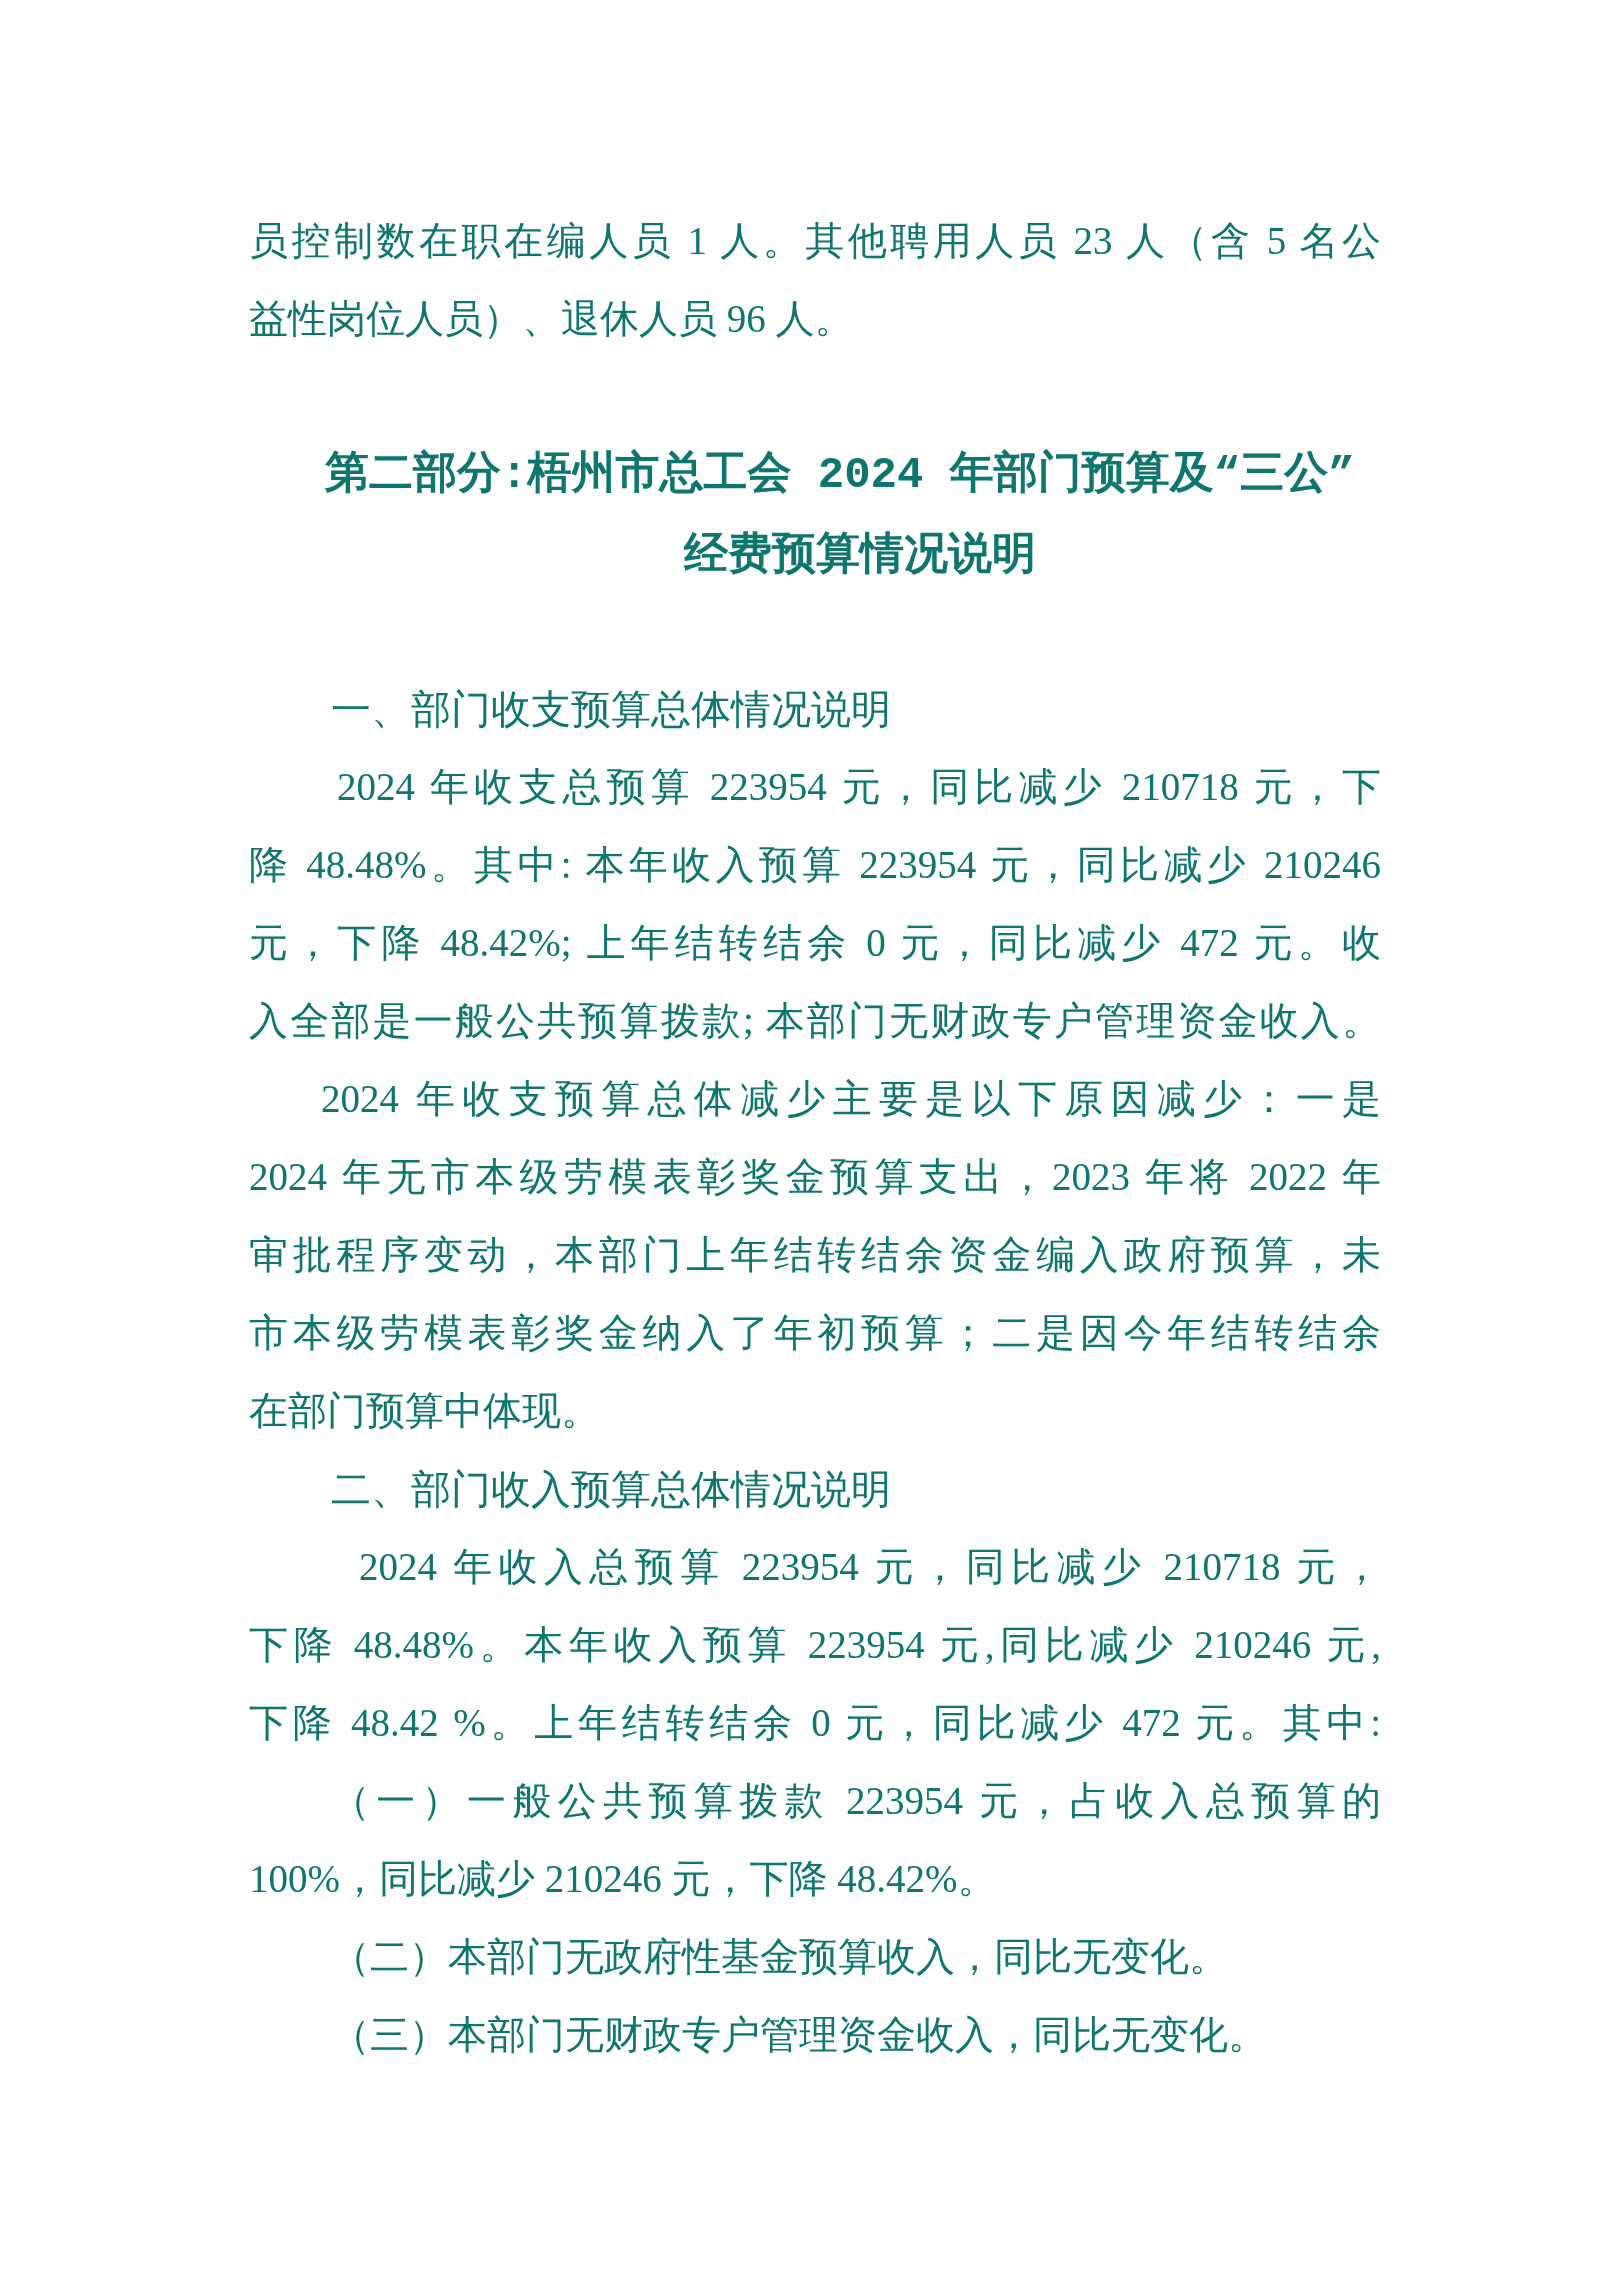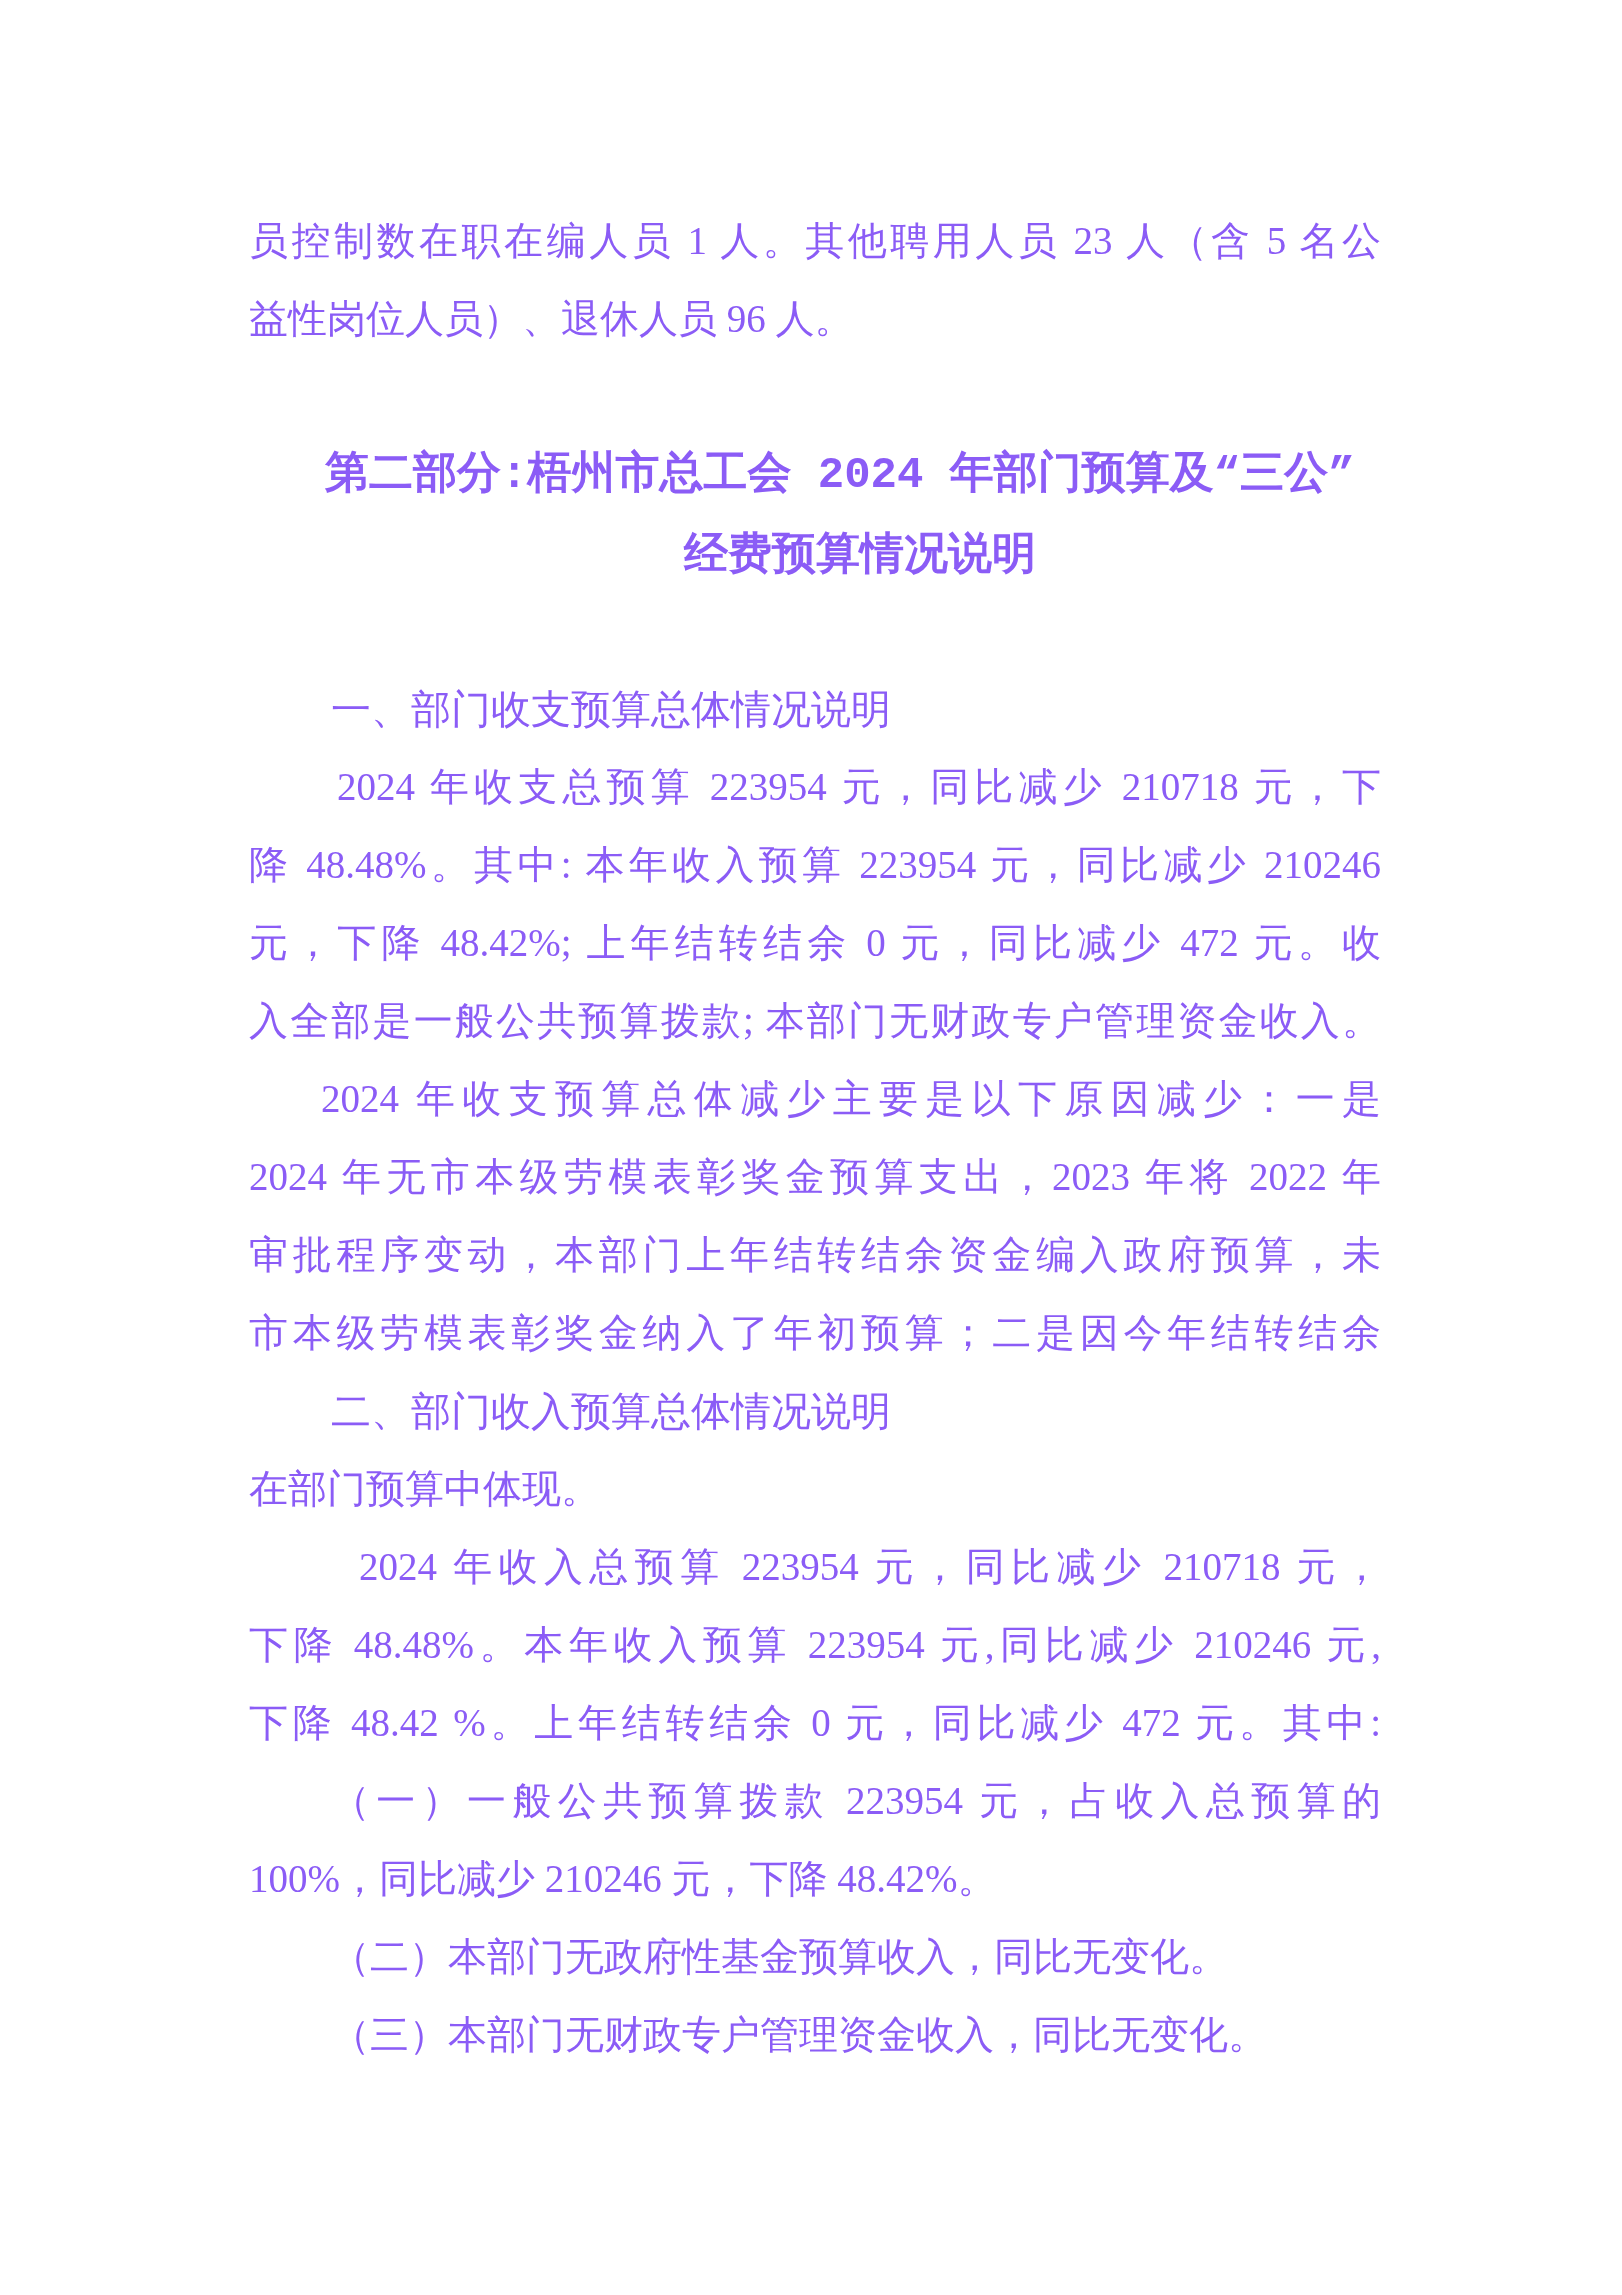--- a/index.html
+++ b/index.html
@@ -1,20 +1,20 @@
 <!DOCTYPE html>
 <html style="font-size:12px"><head>
 <meta charset="utf-8">
 <style>
   html,body{margin:0;padding:0;background:#888;}
   .page{
     position:relative;
     width:1622px;height:2295px;
     background:#ffffff;
-    color:#8b5cf6;
+    color:#0f766e;
     font-family:"Liberation Serif","DejaVu Serif",serif;
     overflow:hidden;
   }
   .col{
     position:absolute;
     left:249px;top:202px;
     width:1132px;
   }
   .ln{
     height:78px;
@@ -66,23 +66,23 @@
 
     <div class="ln j i-p1">2024 年收支总预算 223954 元，同比减少 210718 元，下</div>
     <div class="ln j">降 48.48%。其中: 本年收入预算 223954 元，同比减少 210246</div>
     <div class="ln j">元，下降 48.42%; 上年结转结余 0 元，同比减少 472 元。收</div>
     <div class="ln j">入全部是一般公共预算拨款; 本部门无财政专户管理资金收入。</div>
 
     <div class="ln j i-p2">2024 年收支预算总体减少主要是以下原因减少：一是</div>
     <div class="ln j">2024 年无市本级劳模表彰奖金预算支出，2023 年将 2022 年</div>
     <div class="ln j">审批程序变动，本部门上年结转结余资金编入政府预算，未</div>
     <div class="ln j">市本级劳模表彰奖金纳入了年初预算；二是因今年结转结余</div>
+    <div class="ln">在部门预算中体现。</div>
+
     <div class="ln head i-sec">二、部门收入预算总体情况说明</div>
-
-    <div class="ln">在部门预算中体现。</div>
 
     <div class="ln j i-p3">2024 年收入总预算 223954 元，同比减少 210718 元，</div>
     <div class="ln j">下降 48.48%。本年收入预算 223954 元,同比减少 210246 元,</div>
     <div class="ln j">下降 48.42 %。上年结转结余 0 元，同比减少 472 元。其中:</div>
 
     <div class="ln j i-item">（一）一般公共预算拨款 223954 元，占收入总预算的</div>
     <div class="ln">100%，同比减少 210246 元，下降 48.42%。</div>
 
     <div class="ln i-item">（二）本部门无政府性基金预算收入，同比无变化。</div>
     <div class="ln i-item">（三）本部门无财政专户管理资金收入，同比无变化。</div>

